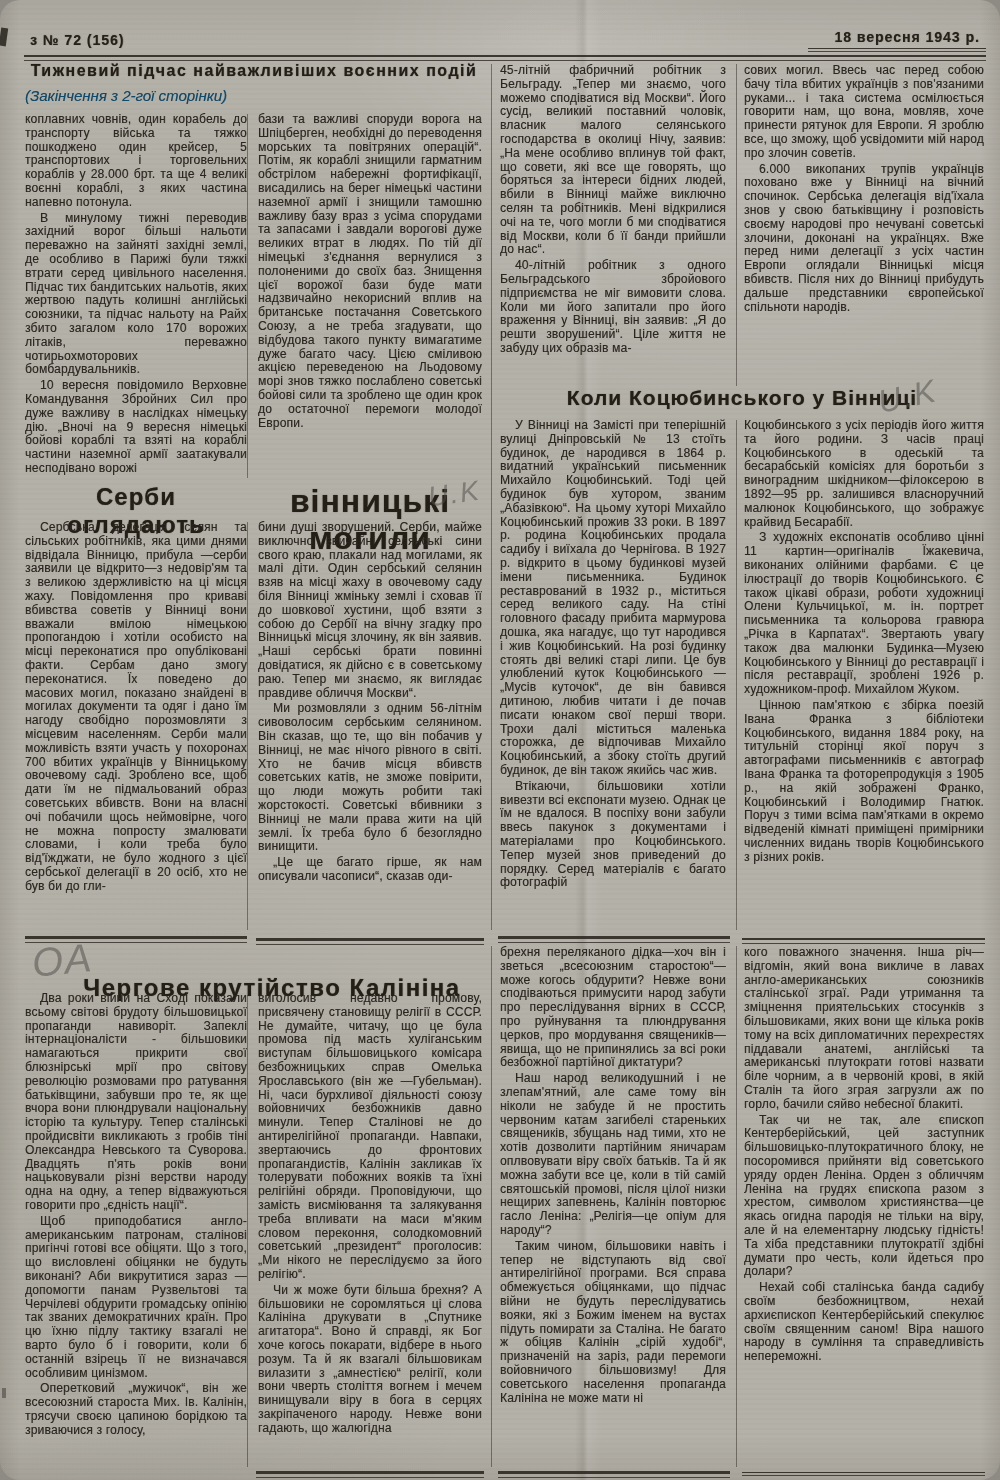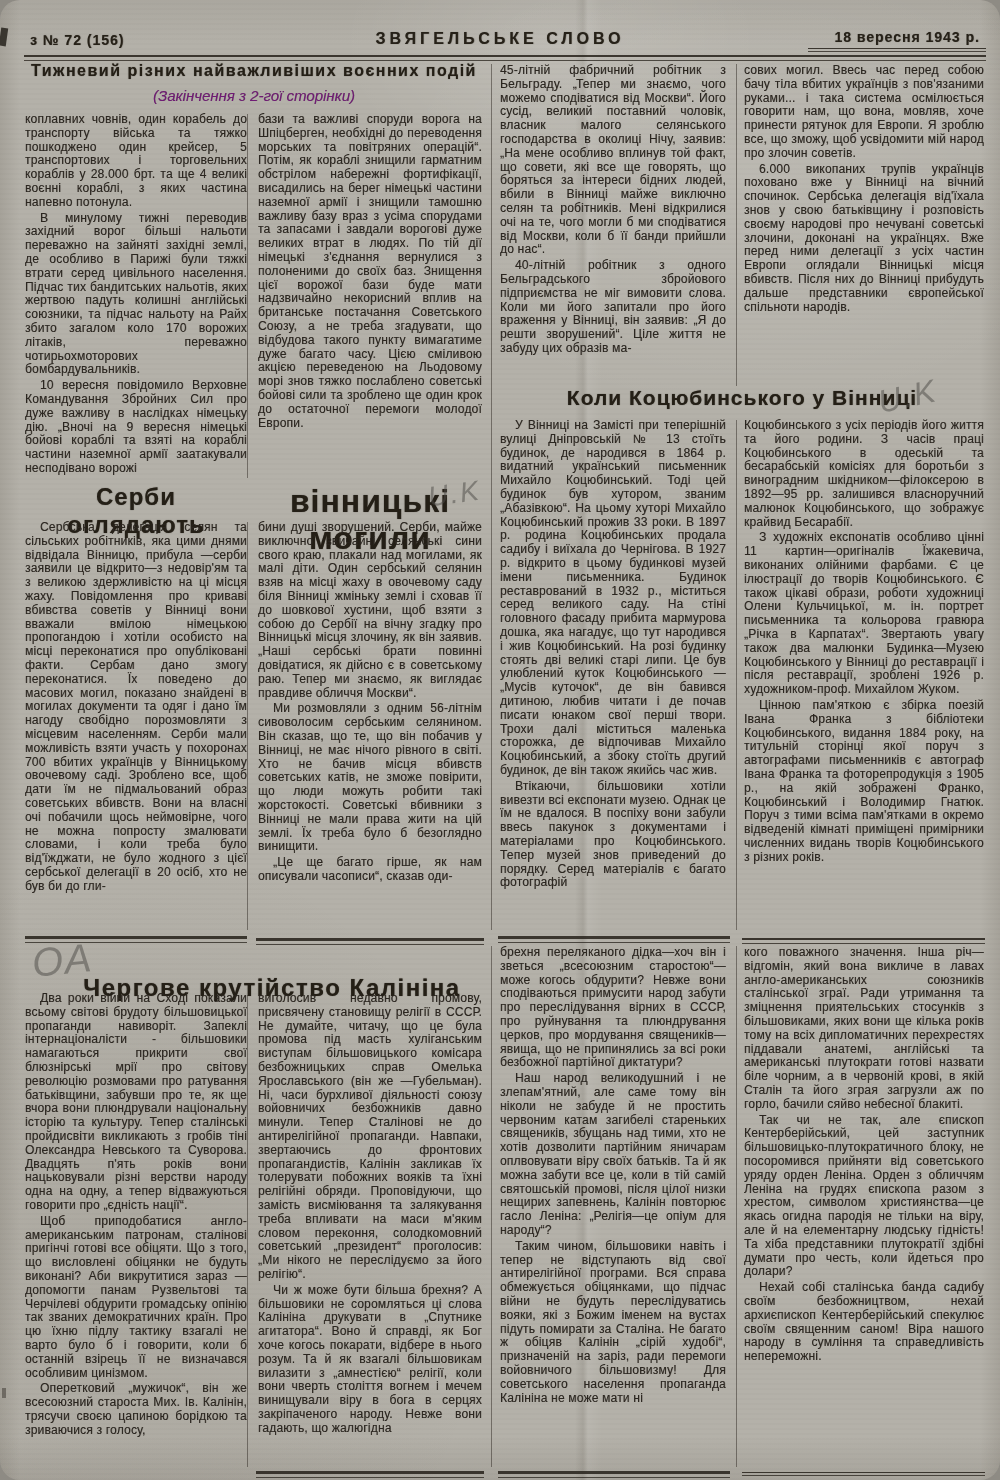--- a/index.html
+++ b/index.html
@@ -22,51 +22,50 @@
   .hdr{position:absolute;white-space:nowrap;color:#262118;
        text-shadow:0.4px 0.4px 0.8px rgba(35,30,22,0.55);}
   .hrule{position:absolute;height:3px;
        border-top:2px solid rgba(38,33,26,0.85);
        border-bottom:1px solid rgba(38,33,26,0.75);}
   .hrule.thin{border-top-width:1px;height:2px;}
   .hrule.heavy{border-top-width:3px;height:3px;}
   .vrule{position:absolute;width:1px;background:rgba(45,40,33,0.5);}
   .hl{position:absolute;font-weight:bold;text-align:center;color:#241f16;
       text-shadow:0 0 1px rgba(30,25,18,0.65);}
-  .sub{position:absolute;font-style:italic;text-align:center;color:#701a75;
+  .sub{position:absolute;font-style:italic;color:#0c4a6e;
       text-shadow:0.3px 0.3px 0.5px rgba(35,30,24,0.4);}
   .colblock{position:absolute;text-align:justify;font-size:12px;line-height:13.8px;
       letter-spacing:0.2px;overflow:hidden;
       text-shadow:0.4px 0.4px 0.6px rgba(35,30,24,0.38);}
   .colblock p{margin:0;text-indent:15px;}
   .colblock p.noind{text-indent:0;}
   .colblock p + p{margin-top:2px;}
   .hand{position:absolute;font-style:italic;font-weight:400;
       color:rgba(78,76,72,0.52);letter-spacing:2px;}
   .speck{position:absolute;background:rgba(30,26,20,0.8);}
 </style>
 </head>
 <body>
 
 <div id="page">
   <div class="tex"></div>
 
   <div class="hdr" style="left:30px;top:32px;font-size:14px;font-weight:bold;letter-spacing:1px;">з № 72 (156)</div>
-  <div class="hdr" style="left:0;right:0;top:30px;text-align:center;font-size:16px;font-weight:bold;letter-spacing:4px;">ЗВЯГЕЛЬСЬКЕ  СЛОВО</div>
   <div class="hdr" style="right:20px;top:29px;font-size:14px;font-weight:bold;letter-spacing:1px;text-align:right;">18  вересня  1943 р.</div>
   <div class="hrule thin" style="left:808px;top:48px;width:178px;"></div>
   <div class="hrule" style="left:24px;top:55px;width:962px;"></div>
 
   <div class="vrule" style="left:247px;top:114px;height:364px;"></div>
   <div class="vrule" style="left:247px;top:522px;height:408px;"></div>
   <div class="vrule" style="left:491px;top:64px;height:866px;"></div>
   <div class="vrule" style="left:736px;top:64px;height:322px;"></div>
   <div class="vrule" style="left:736px;top:420px;height:510px;"></div>
 
-  <div class="hl" style="left:25px;top:62px;width:458px;font-size:16px;letter-spacing:1.5px;">Тижневий різних найважливіших воєнних подій</div>
+  <div class="hl" style="left:25px;top:62px;width:458px;font-size:16px;letter-spacing:1.5px;">Тижневий підчас найважливіших воєнних подій</div>
   <div class="sub" style="left:25px;top:87px;width:458px;font-size:15px;">(Закінчення з 2-гої сторінки)</div>
 
   <div class="colblock" style="left:25px;top:113px;width:222px;height:366px;">
     <p class="noind">коплавних човнів, один корабель до транспорту війська та тяжко пошкоджено один крейсер, 5 транспортових і торговельних кораблів у 28.000 брт. та ще 4 великі воєнні кораблі, з яких частина напевно потонула.</p>
     <p>В минулому тижні переводив західний ворог більші нальоти переважно на зайняті західні землі, де особливо в Парижі були тяжкі втрати серед цивільного населення. Підчас тих бандитських нальотів, яких жертвою падуть колишні англійські союзники, та підчас нальоту на Райх збито загалом коло 170 ворожих літаків, переважно чотирьохмоторових бомбардувальників.</p>
     <p>10 вересня повідомило Верховне Командування Збройних Сил про дуже важливу в наслідках німецьку дію. „Вночі на 9 вересня німецькі бойові кораблі та взяті на кораблі частини наземної армії заатакували несподівано ворожі</p>
   </div>
   <div class="colblock" style="left:258px;top:113px;width:224px;height:366px;">
     <p class="noind">бази та важливі споруди ворога на Шпіцберген, необхідні до переводення морських та повітряних операцій“. Потім, як кораблі знищили гарматним обстрілом набережні фортифікації, висадились на берег німецькі частини наземної армії і знищили тамошню важливу базу враз з усіма спорудами та запасами і завдали ворогові дуже великих втрат в людях. По тій дії німецькі з'єднання вернулися з полоненими до своїх баз. Знищення цієї ворожої бази буде мати надзвичайно некорисний вплив на британське постачання Советського Союзу, а не треба згадувати, що відбудова такого пункту вимагатиме дуже багато часу. Цією сміливою акцією переведеною на Льодовому морі знов тяжко послаблено советські бойові сили та зроблено ще один крок до остаточної перемоги молодої Европи.</p>
   </div>

